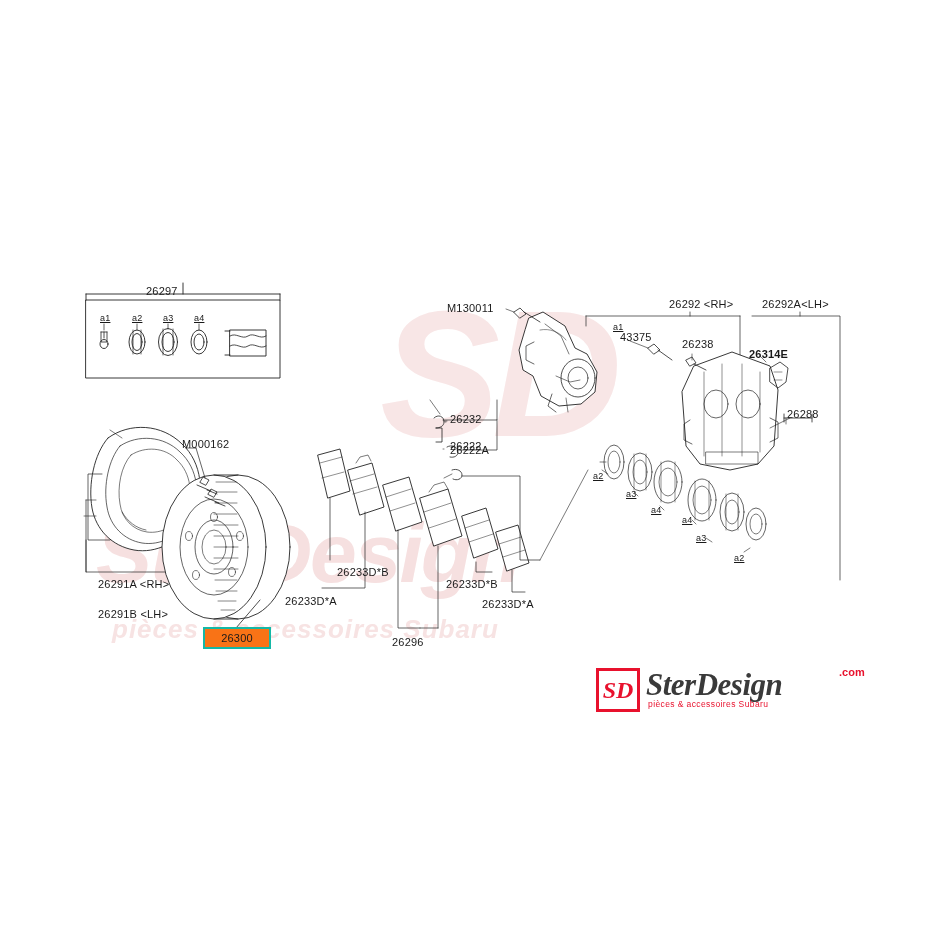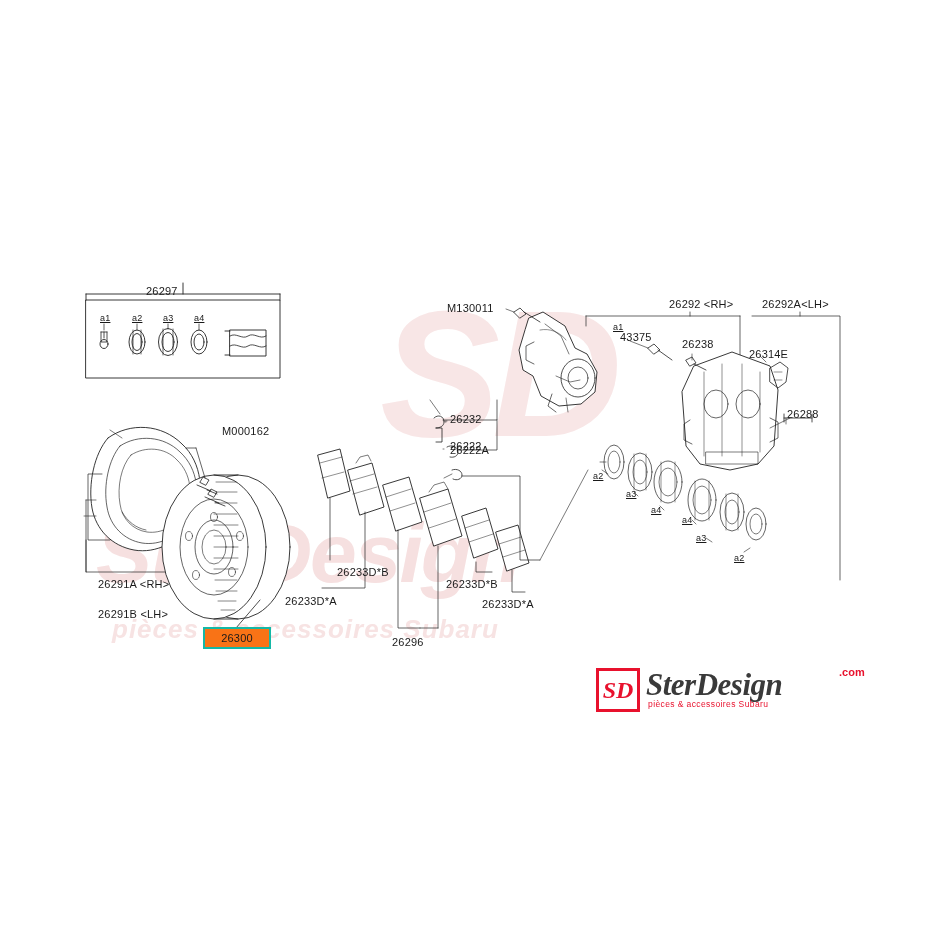--- a/index.html
+++ b/index.html
@@ -338,42 +338,42 @@
   </g>
 </svg>
 
 <div>
   <div class="label" style="left:146px; top:285px;">26297</div>
   <div class="label tiny" style="left:100px; top:313px;">a1</div>
   <div class="label tiny" style="left:132px; top:313px;">a2</div>
   <div class="label tiny" style="left:163px; top:313px;">a3</div>
   <div class="label tiny" style="left:194px; top:313px;">a4</div>
 
-  <div class="label" style="left:182px; top:425px;margin-left:40px;">M000162</div>
+  <div class="label" style="left:182px; top:438px;">M000162</div>
   <div class="label" style="left:98px; top:578px;">26291A &lt;RH&gt;</div>
   <div class="label" style="left:98px; top:608px;">26291B &lt;LH&gt;</div>
 
   <div class="label" style="left:285px; top:595px;">26233D*A</div>
   <div class="label" style="left:337px; top:566px;">26233D*B</div>
   <div class="label" style="left:446px; top:578px;">26233D*B</div>
   <div class="label" style="left:482px; top:598px;">26233D*A</div>
   <div class="label" style="left:392px; top:636px;">26296</div>
 
   <div class="label" style="left:450px; top:413px;">26232</div>
   <div class="label" style="left:450px; top:440px;">26222</div>
   <div class="label" style="left:450px; top:444px;">26222A</div>
 
   <div class="label" style="left:447px; top:302px;">M130011</div>
   <div class="label" style="left:637px; top:298px;margin-left:32px;">26292 &lt;RH&gt;</div>
   <div class="label" style="left:762px; top:298px;text-align:center;">26292A&lt;LH&gt;</div>
 
   <div class="label tiny" style="left:613px; top:322px;">a1</div>
   <div class="label" style="left:620px; top:331px;">43375</div>
   <div class="label" style="left:682px; top:338px;">26238</div>
-  <div class="label" style="left:749px; top:348px;">26314E</div>
+  <div class="label" style="left:749px; top:348px;font-weight:bold;">26314E</div>
   <div class="label" style="left:787px; top:408px;">26288</div>
 
   <div class="label tiny" style="left:593px; top:471px;">a2</div>
   <div class="label tiny" style="left:626px; top:489px;">a3</div>
   <div class="label tiny" style="left:651px; top:505px;">a4</div>
   <div class="label tiny" style="left:682px; top:515px;">a4</div>
   <div class="label tiny" style="left:696px; top:533px;">a3</div>
   <div class="label tiny" style="left:734px; top:553px;">a2</div>
 </div>
 

